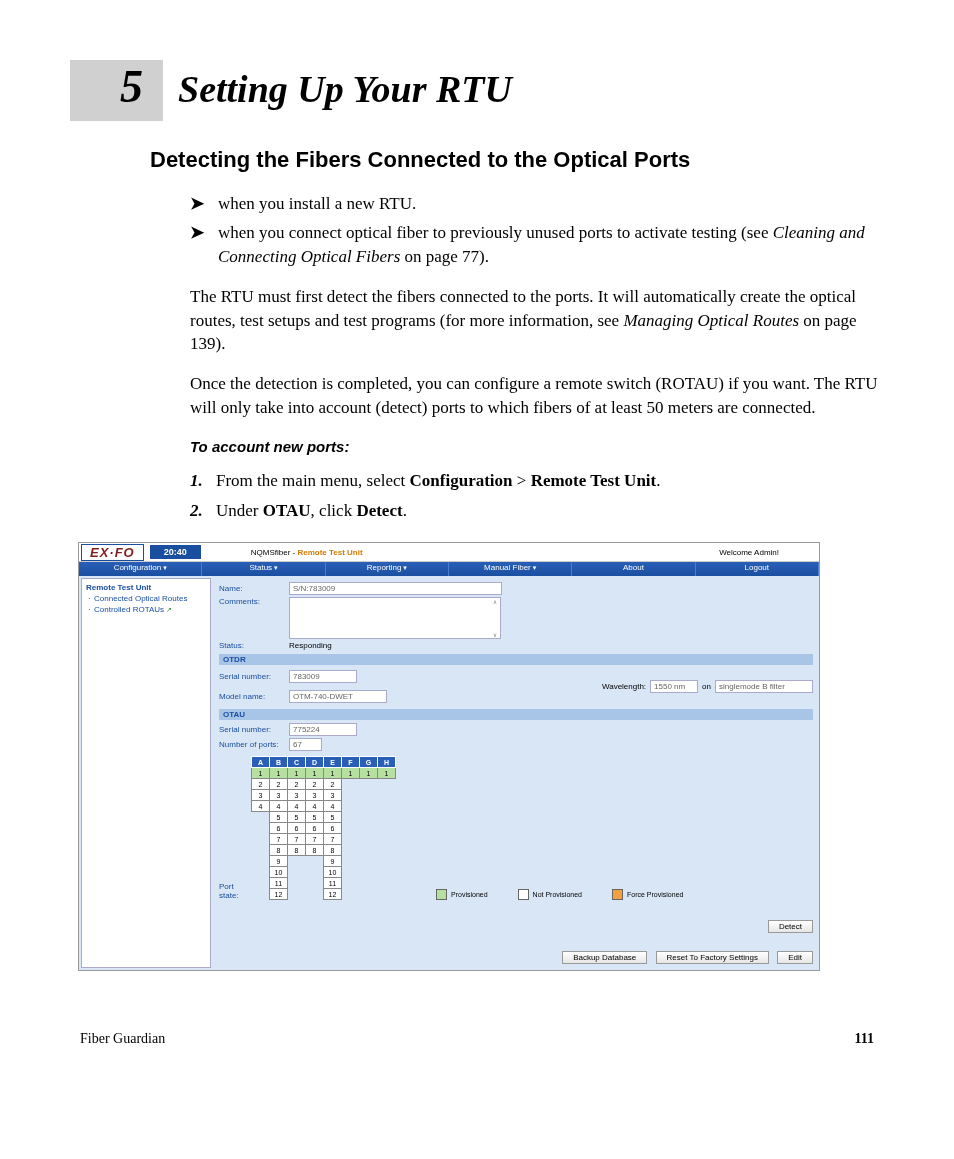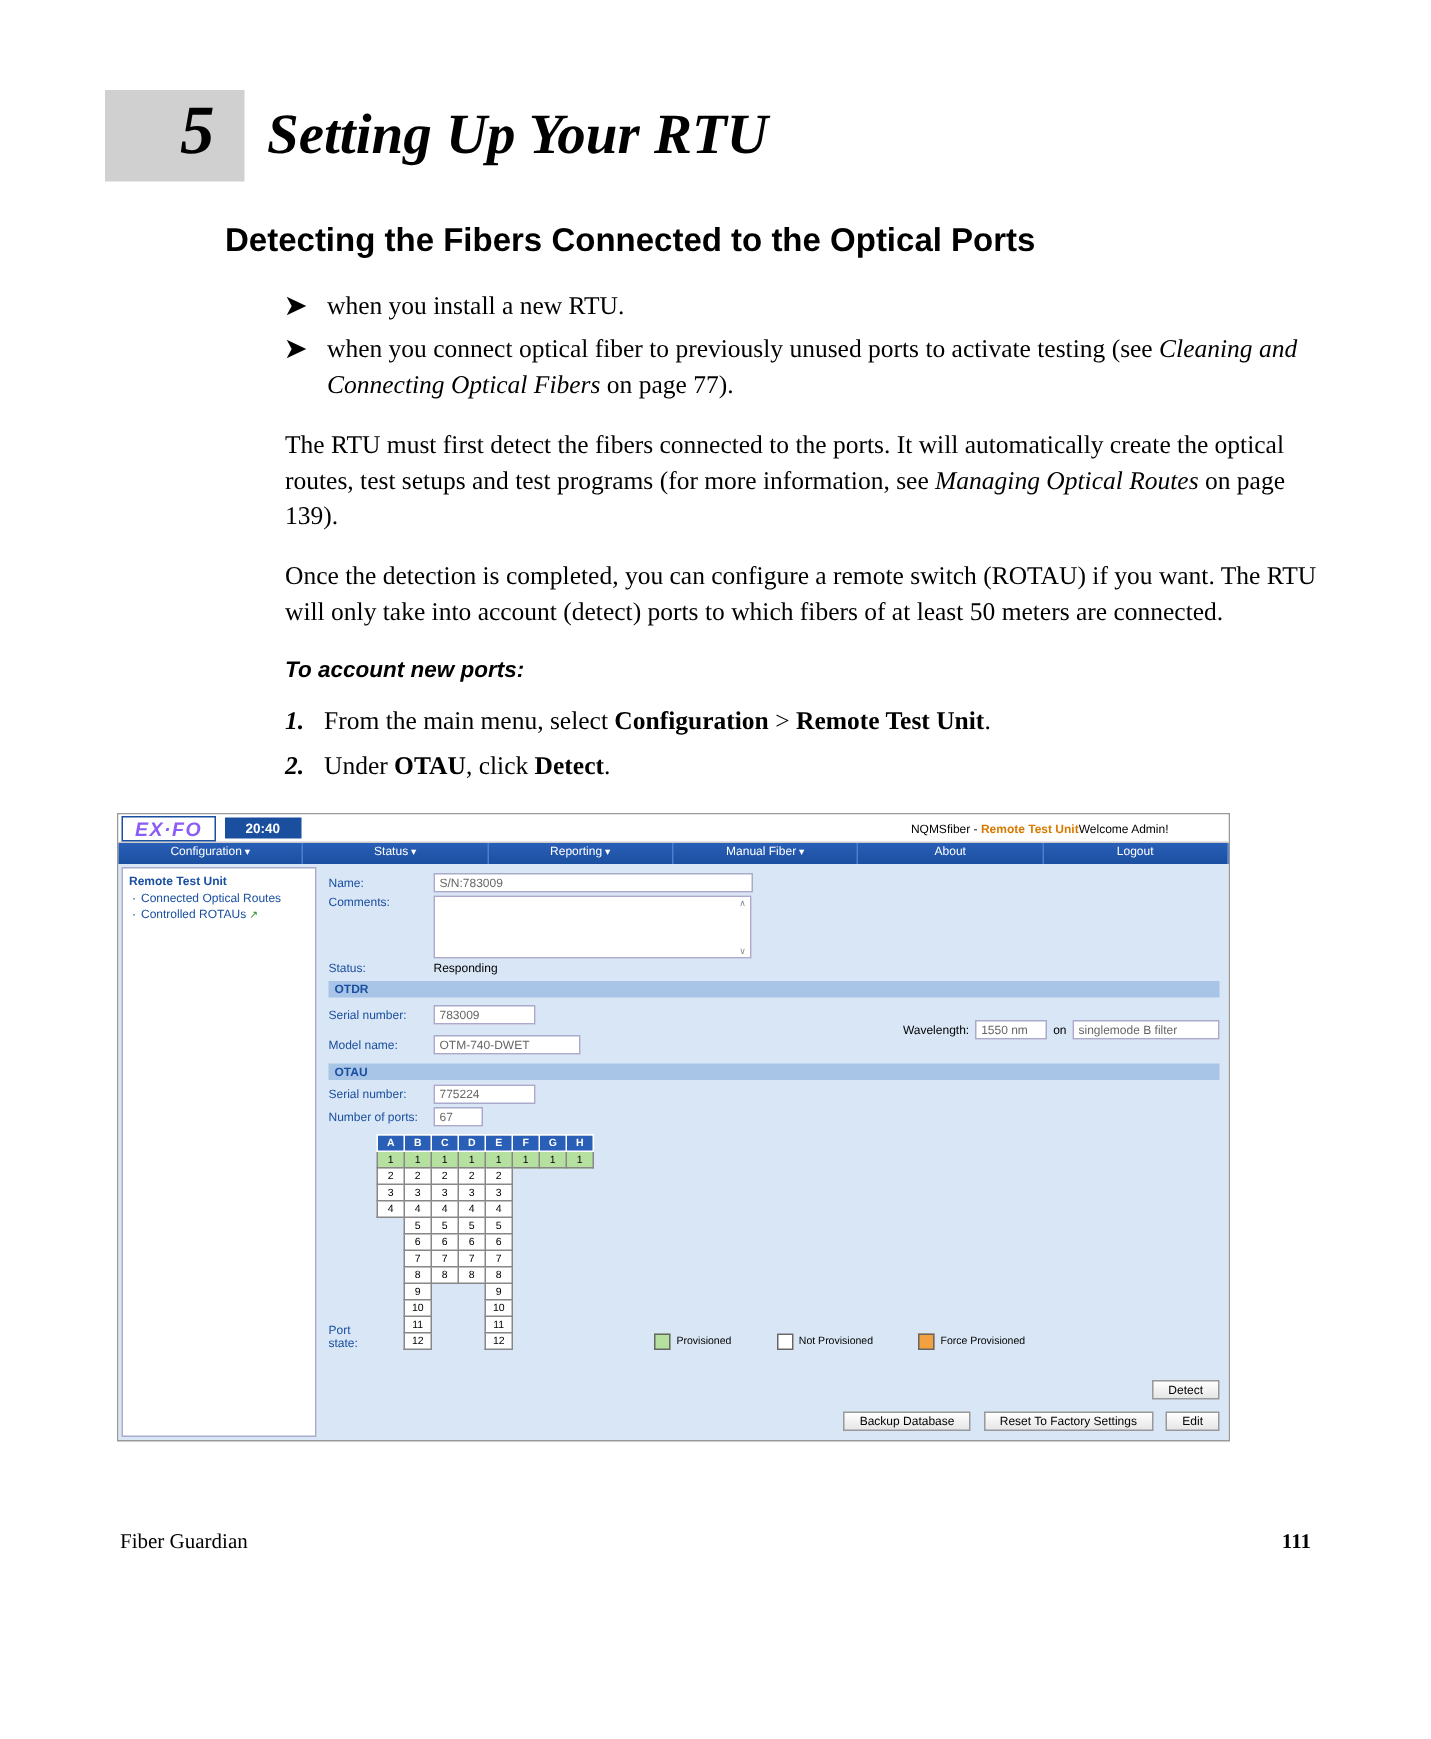--- a/index.html
+++ b/index.html
@@ -51,30 +51,30 @@
     margin: 20px 0 0 8px;
     width: 740px;
     border: 1px solid #999;
     font-family: Arial, sans-serif;
     font-size: 8px;
     color: #000;
     background: #fff;
   }
   .app-top { display: flex; align-items: center; background: #fff; border-bottom: 1px solid #ccc; height: 18px; }
   .app-logo {
-    font-weight: bold; font-style: italic; color: #8b5cf6;
+    font-weight: bold; font-style: italic; color: #7f1d1d;
     font-size: 13px; padding: 0 8px; border: 1px solid #1a4fa0;
     margin: 1px 6px 1px 2px;
     letter-spacing: 1px;
   }
   .app-time {
     background: #1a4fa0; color: #fff; font-weight: bold;
     padding: 2px 14px; font-size: 9px;
   }
-  .app-titlebar { flex: 1; text-align: right; padding-left: 64px; font-size: 8px; }
+  .app-titlebar { flex: 1; text-align: left; padding-left: 50px; font-size: 8px; }
   .app-titlebar .orange { color: #d97a00; font-weight: bold; }
   .app-welcome { padding-right: 40px; font-size: 8px; }
   .app-menu {
     background: linear-gradient(#2a5fb8, #1a4fa0);
     color: #fff; display: flex; height: 14px;
     font-size: 8px;
   }
   .app-menu > div {
     border-right: 1px solid #4a7fd0;
     padding: 1px 0; flex: 1; text-align: center;
@@ -133,21 +133,21 @@
   .legend span { display: inline-flex; align-items: center; gap: 4px; }
   .swatch { width: 9px; height: 9px; border: 1px solid #666; display: inline-block; }
   .sw-green { background: #b6e0a0; }
   .sw-white { background: #fff; }
   .sw-orange { background: #f2a040; }
   .app-btn {
     border: 1px solid #999; background: linear-gradient(#fff,#e6e6e6);
     padding: 1px 10px; font-size: 8px; display: inline-block;
   }
   .btn-right { float: right; margin-top: 20px; }
-  .footer-btns { text-align: right; margin-top: 8px; }
+  .footer-btns { text-align: right; margin-top: 18px; }
   .footer-btns .app-btn { margin-left: 6px; }
   .port-area { display: flex; align-items: flex-end; }
   .port-label { color: #1a4fa0; width: 32px; line-height: 9px; }
 
   .page-footer {
     display: flex; justify-content: space-between;
     margin-top: 60px; padding: 0 10px;
     font-size: 14px;
   }
   .page-footer .pg { font-weight: bold; }

